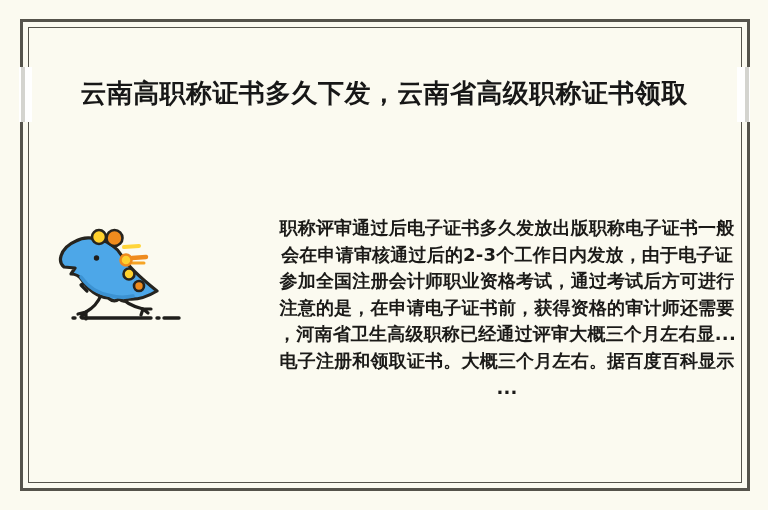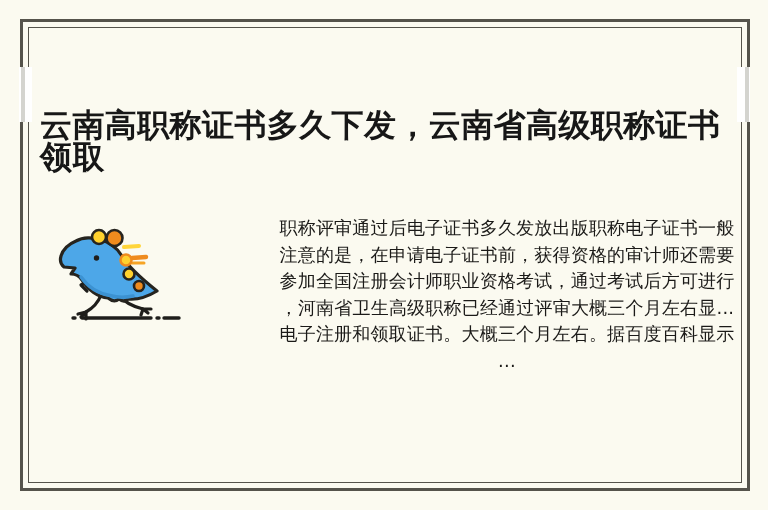--- a/index.html
+++ b/index.html
@@ -38,39 +38,39 @@
     width: 4px; height: 55px;
     background: #d4d4cf;
   }
   .notch-bar-left  { left: 21px; }
   .notch-bar-right { left: 745px; }
 
   .article-title {
     position: absolute;
     left: 40px; right: 40px;
     top: 77px;
-    font-size: 32px;
+    text-align: center;
+    font-size: 26px;
     font-weight: 900;
     letter-spacing: 0.4px;
     color: #171717;
     line-height: 32px;
-    margin-top: 32px;
   }
   .mascot {
     position: absolute;
     left: 57px; top: 217px;
     width: 132px; height: 110px;
   }
   .article-text {
     position: absolute;
     left: 267px; top: 215px;
     width: 480px;
     text-align: center;
     font-size: 18px;
-    font-weight: 400;
+    font-weight: 700;
     letter-spacing: 0.2px;
     color: #1b1a18;
     line-height: 26.6px;
   }
   .body-line { white-space: nowrap; }
 </style>
 </head>
 <body>
 
 <div class="frame-outer"></div>
@@ -115,18 +115,19 @@
     <line x1="75" y1="41" x2="89" y2="40" stroke="#ef8b1e" stroke-width="4.5"></line>
     <line x1="75" y1="46" x2="87" y2="46" stroke="#f6a426" stroke-width="3"></line>
   </g>
   <circle cx="69" cy="43" r="5.5" fill="#ffd12e" stroke="#ef8b1e" stroke-width="2.5"></circle>
   <circle cx="72" cy="57" r="5.5" fill="#ffd12e" stroke="#26241f" stroke-width="2.6"></circle>
   <circle cx="82" cy="69" r="5" fill="#ef8b1e" stroke="#26241f" stroke-width="2.6"></circle>
 </svg>
 
 <div class="article-text">
     <div class="body-line">职称评审通过后电子证书多久发放出版职称电子证书一般</div>
+    <div class="body-line">会在申请审核通过后的2-3个工作日内发放，由于电子证</div>
+    <div class="body-line">参加全国注册会计师职业资格考试，通过考试后方可进行</div>
     <div class="body-line">注意的是，在申请电子证书前，获得资格的审计师还需要</div>
-    <div class="body-line">参加全国注册会计师职业资格考试，通过考试后方可进行</div>
     <div class="body-line">，河南省卫生高级职称已经通过评审大概三个月左右显...</div>
     <div class="body-line">电子注册和领取证书。大概三个月左右。据百度百科显示</div>
     <div class="body-line">...</div>
   </div>
 
 </body></html>

